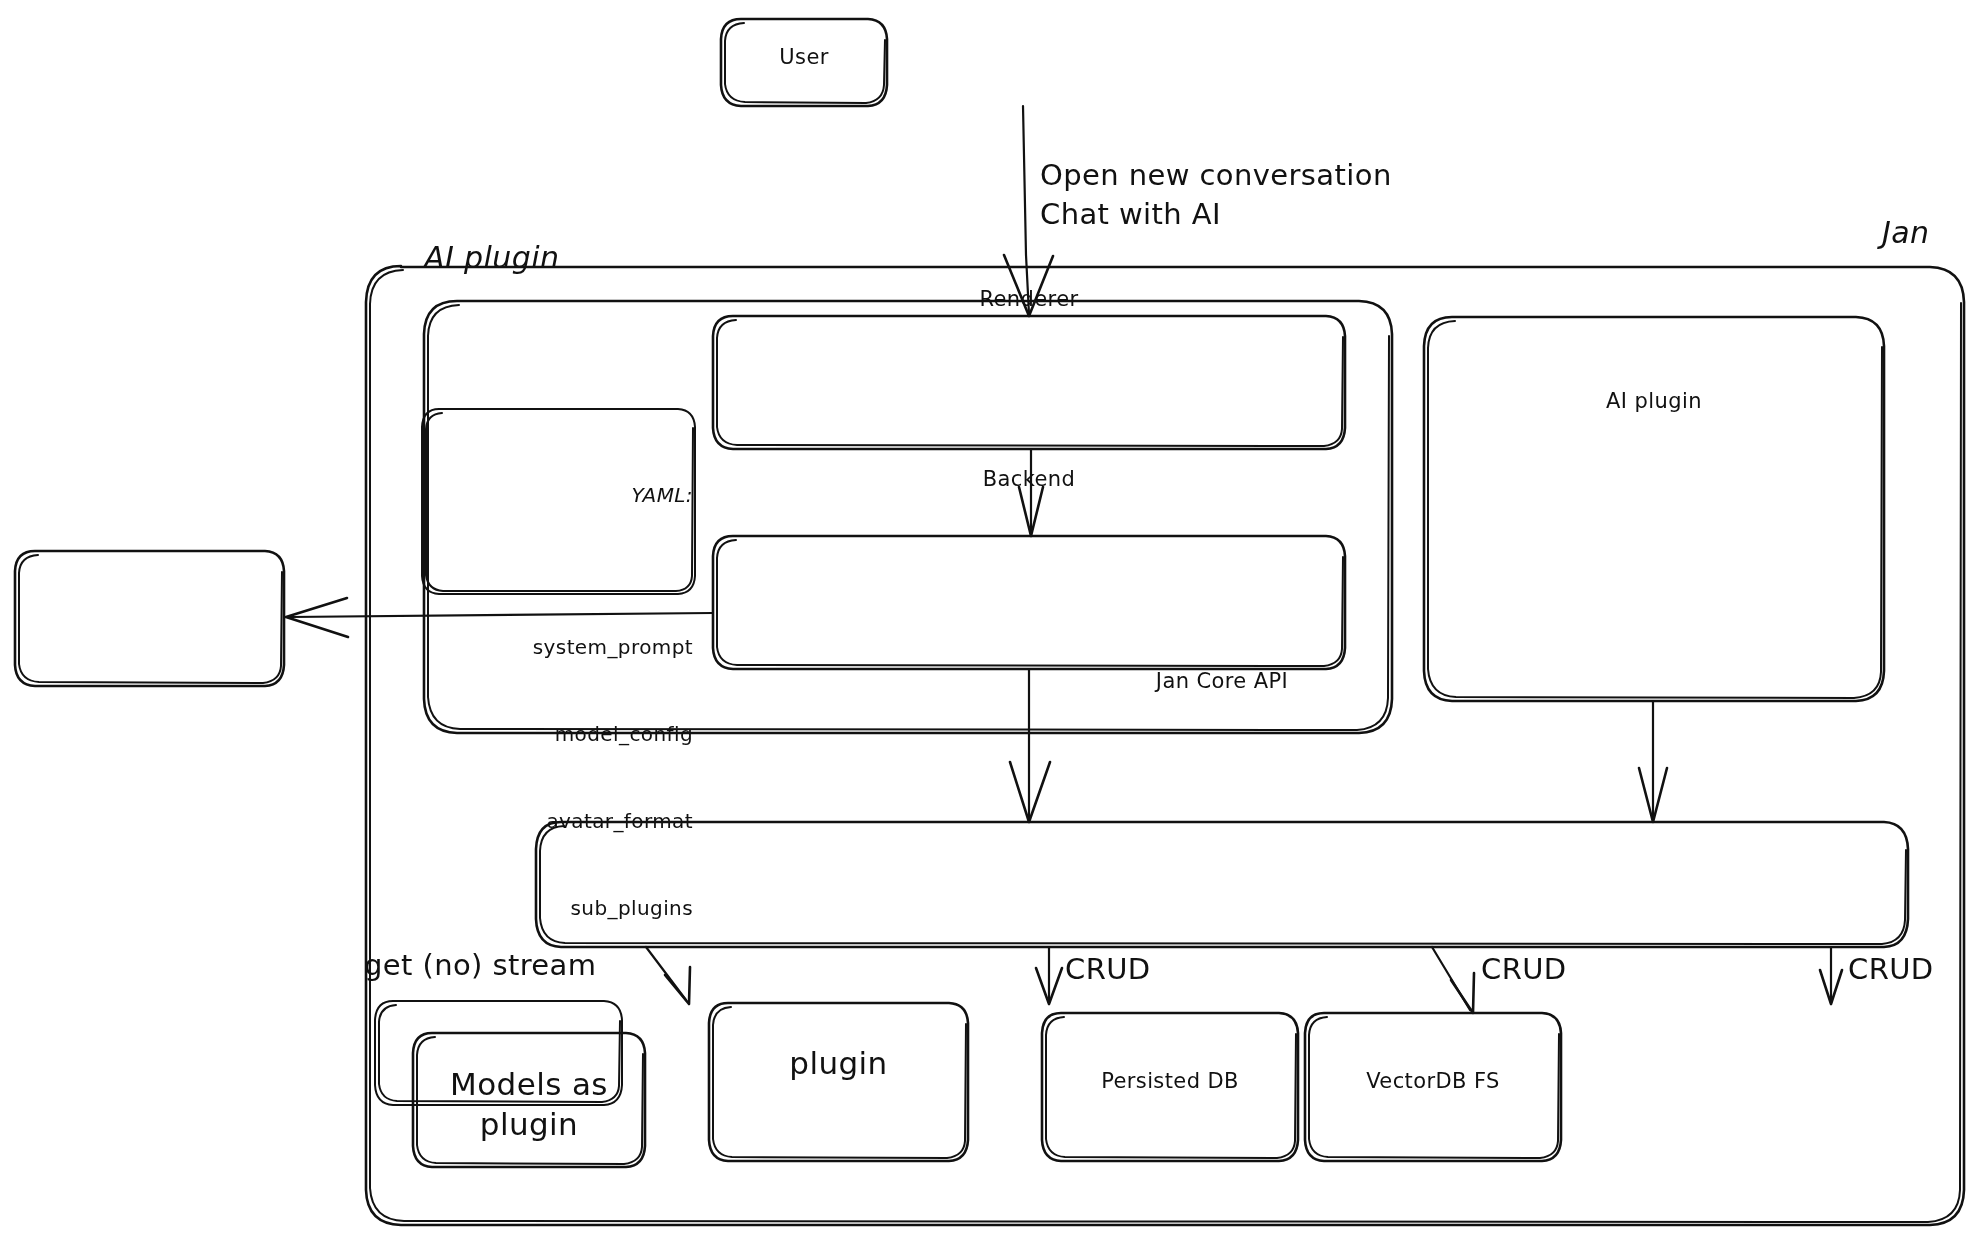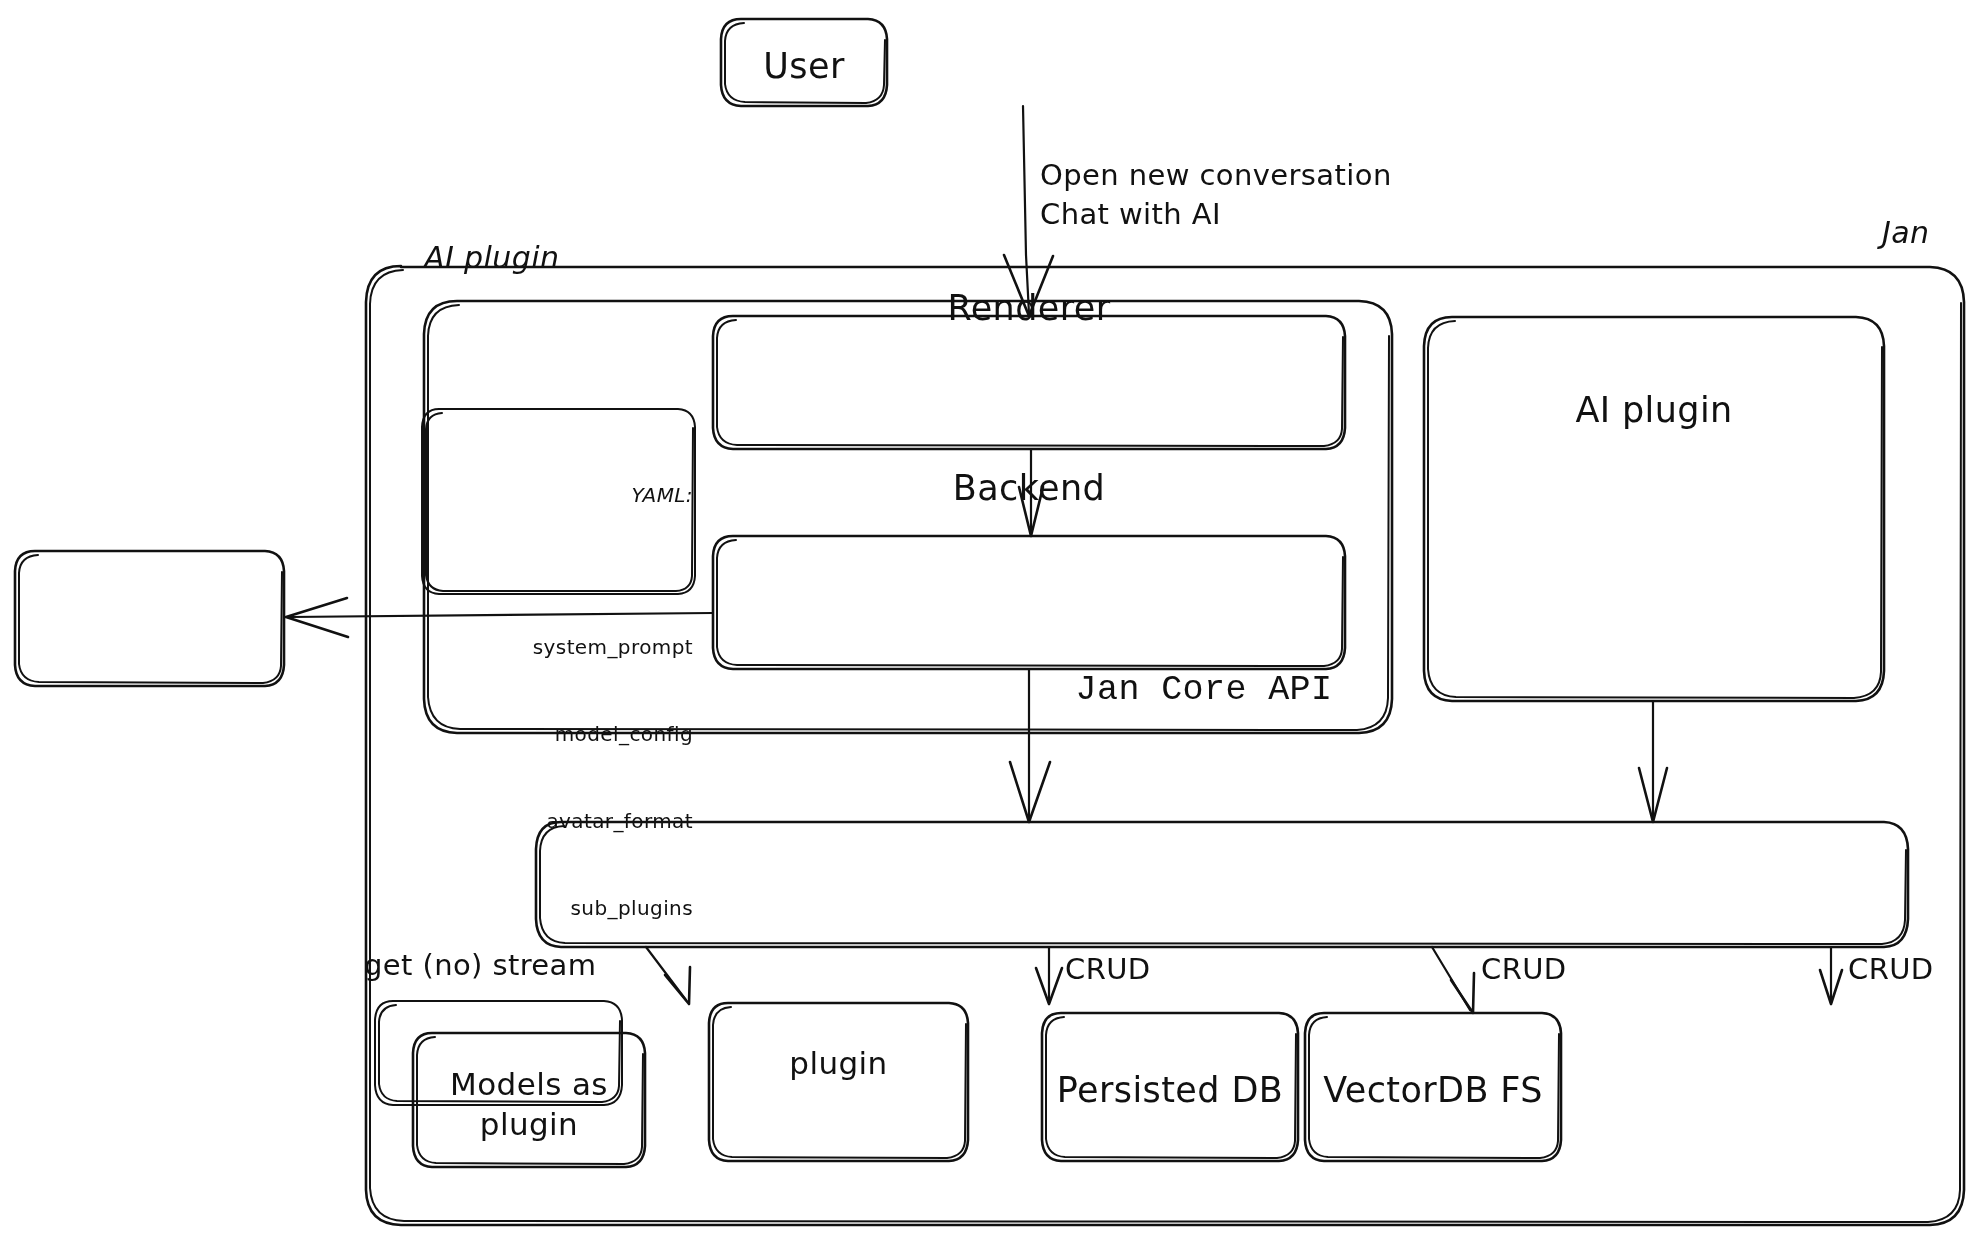--- a/index.html
+++ b/index.html
@@ -51,21 +51,21 @@
   }
   .lbl {
     position: absolute;
     color: #111111;
     font-family: "DejaVu Sans", sans-serif;
     white-space: pre;
     pointer-events: none;
     letter-spacing: 0.4px;
   }
   .node-label {
-    font-size: 35px;
+    font-size: 21px;
     text-align: center;
     line-height: 1.28;
   }
   .node-label-multi {
     font-size: 31px;
     text-align: center;
     line-height: 1.30;
   }
   .group-label {
     font-size: 30px;
@@ -213,21 +213,21 @@
   <div class="lbl group-label" style="left:424px; top:240px;">AI plugin</div>
 
   <div class="lbl node-label" style="left:721px; top:44px; width:166px;">User</div>
 
   <div class="lbl node-label" style="left:713px; top:286px; width:632px;">Renderer</div>
 
   <div class="lbl node-label" style="left:713px; top:466px; width:632px;">Backend</div>
 
   <div class="lbl node-label" style="left:1424px; top:388px; width:460px;">AI plugin</div>
 
-  <div class="lbl node-label" style="left:518px; top:668px; width:1372px;font-family:Liberation Mono, monospace;">Jan Core API</div>
+  <div class="lbl node-label" style="left:536px; top:668px; width:1372px;">Jan Core API</div>
 
 
   <div class="lbl node-label-multi" style="left:413px; top:1064px; width:232px;"><span style="display:block">Models as</span><span style="display:block">plugin</span></div>
 
   <div class="lbl node-label-multi" style="left:709px; top:1043px; width:259px;"><span style="display:block">plugin</span></div>
 
   <div class="lbl node-label" style="left:1042px; top:1068px; width:256px;">Persisted DB</div>
 
   <div class="lbl node-label" style="left:1305px; top:1068px; width:256px;">VectorDB FS</div>
 

